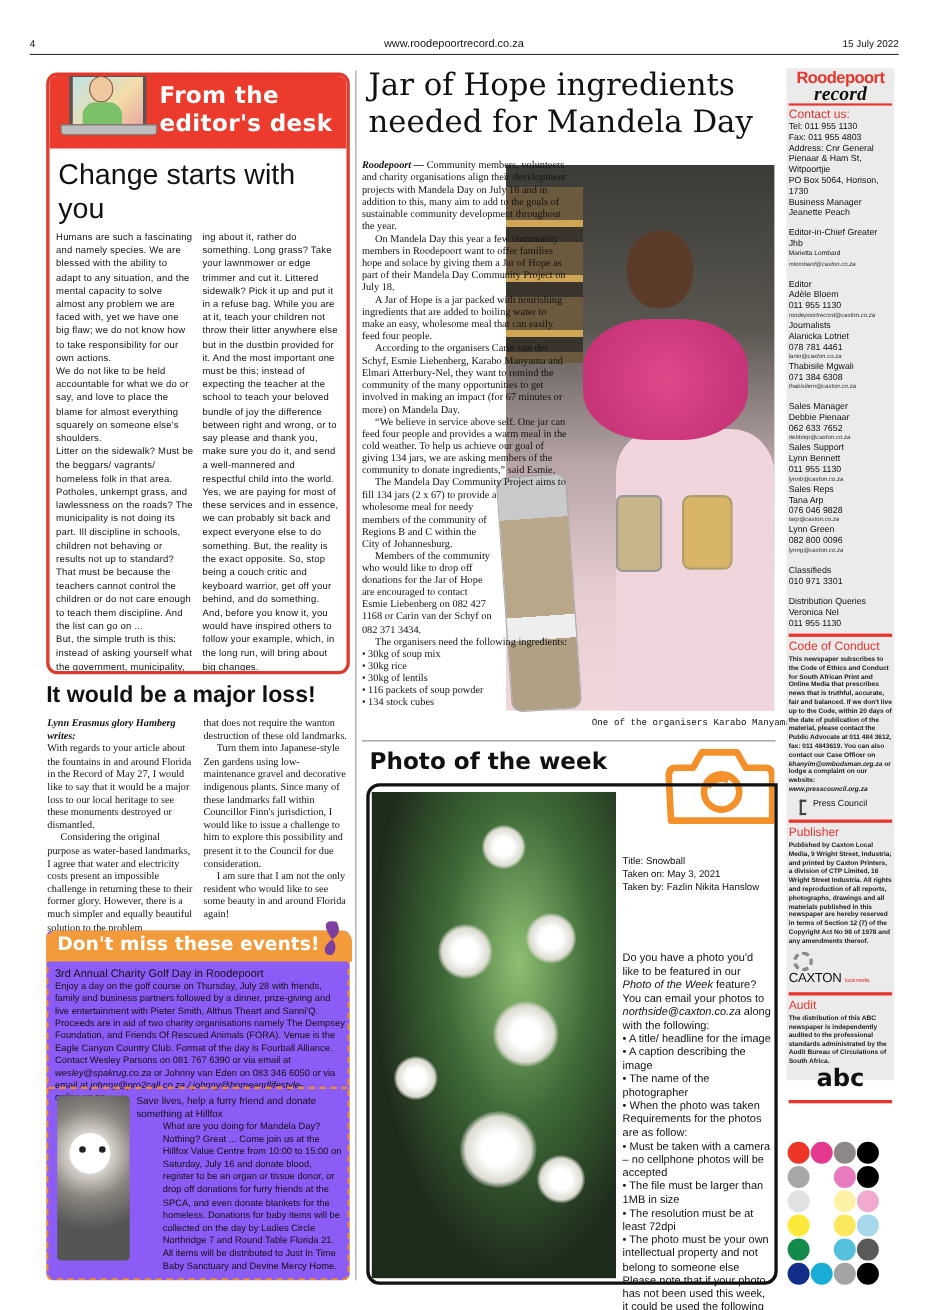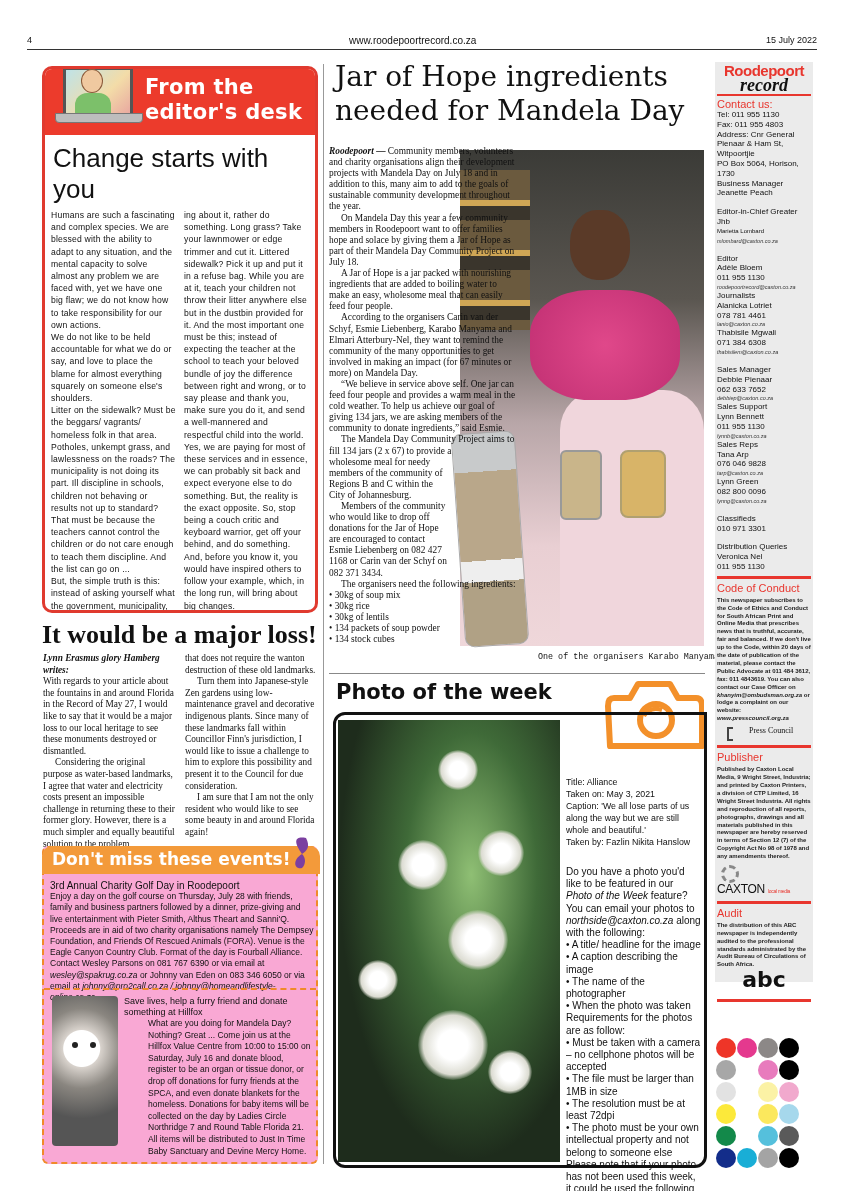--- a/index.html
+++ b/index.html
@@ -20,28 +20,28 @@
   .laptop .face { position: absolute; left: 26px; top: 2px; width: 22px; height: 24px; border-radius: 50%; background: #f0c9a0; border: 1px solid #8a5a3a; }
   .laptop .shirt { position: absolute; left: 20px; top: 26px; width: 36px; height: 20px; background: #7cc06a; border-radius: 12px 12px 0 0; }
   .laptop .base { position: absolute; left: 0; top: 46px; width: 88px; height: 10px; background: #bdbdbd; border: 1px solid #777; border-radius: 0 0 4px 4px; }
   .editor-title { position: absolute; left: 100px; top: 6px; font-family: "DejaVu Sans", sans-serif; font-weight: bold; color: #fff; font-size: 21px; line-height: 25px; letter-spacing: 0.3px; }
   .editor-headline { font-size: 26px; padding: 8px 8px 4px; font-weight: normal; }
   .editor-body { display: flex; gap: 8px; padding: 0 6px; font-size: 8.6px; line-height: 12.2px; letter-spacing: 0.2px; }
   .editor-body .col { width: 129px; }
   .editor-body p { margin: 0; }
 
   
-  .letter-headline { position: absolute; left: 42px; top: 620px; font-size: 26px; width: 280px; font-family: Liberation Serif, serif; }
+  .letter-headline { position: absolute; left: 42px; top: 620px; font-size: 21px; width: 280px; }
   .letter-body { position: absolute; left: 43px; top: 653px; width: 276px; display: flex; gap: 8px; font-family: "Liberation Serif", serif; font-size: 9.3px; line-height: 11.6px; }
   .letter-body .col { width: 134px; }
   .letter-body .ind { text-indent: 12px; }
   .byline { font-style: italic; font-weight: bold; }
 
   
-  .events-box { position: absolute; left: 42px; top: 846px; width: 276px; height: 318px; border: 2px dashed #f08a2a; border-radius: 6px; background: #f9a8d4; }
+  .events-box { position: absolute; left: 42px; top: 846px; width: 276px; height: 318px; border: 2px dashed #f08a2a; border-radius: 6px; background: #8b5cf6; }
   .events-head { position: absolute; left: -2px; top: -2px; width: 278px; height: 28px; background: #f39a3a; border-radius: 10px 10px 0 0; }
   .events-title { position: absolute; left: 10px; top: 3px; font-family: "DejaVu Sans", sans-serif; font-weight: bold; color: #fff; font-size: 17px; }
   .butterfly { position: absolute; right: -2px; top: -12px; width: 30px; height: 36px; }
   .events-body { position: absolute; left: 6px; top: 32px; width: 264px; font-size: 8.5px; line-height: 11.2px; }
   .events-body .ev-title { font-size: 10px; }
   .events-body i { font-style: italic; }
   .events-divider { position: absolute; left: 0; top: 140px; width: 272px; border-top: 2px dashed #f08a2a; }
   .puppy { position: absolute; left: 8px; top: 148px; width: 66px; height: 150px; background: radial-gradient(circle at 45% 35%, #fff 0 18px, #d8d2cc 19px, #8a8680 40px, #555 70px); border-radius: 4px; }
   .puppy .eye { position: absolute; width: 6px; height: 6px; background: #222; border-radius: 50%; }
   .hillfox-title { position: absolute; left: 80px; top: 148px; width: 190px; font-size: 9px; line-height: 11px; }
@@ -81,21 +81,21 @@
   .sidebar { position: absolute; left: 715px; top: 62px; width: 98px; height: 920px; background: #ebebeb; padding: 0 2px; font-size: 8px; line-height: 9.8px; }
   .logo1 { font-family: "Liberation Sans", sans-serif; font-weight: bold; font-size: 15px; color: #e8362e; letter-spacing: -0.5px; line-height: 14px; margin-top: 2px; text-align: center; }
   .logo2 { font-family: "Liberation Serif", serif; font-style: italic; font-weight: bold; font-size: 18px; text-align: center; line-height: 14px; }
   .logo-rule { border-top: 2px solid #e8362e; margin: 2px 0; }
   .sb-head { color: #e8362e; font-size: 11px; line-height: 12px; }
   .sb-small { font-size: 5.5px; font-style: italic; line-height: 8px; color: #333; }
   .sb-gap { height: 9px; }
   .sb-rule { border-top: 3px solid #e8362e; margin: 4px 0 3px; }
   .sb-para { font-size: 6px; line-height: 7.9px; font-weight: bold; color: #222; margin-top: 3px; }
   .sb-para i { font-style: italic; font-weight: bold; }
-  .press-council { margin: 4px 0 0 10px; font-family: Liberation Serif, serif; font-size: 8px; line-height: 8px; display: flex; gap: 16px; }
+  .press-council { margin: 4px 0 0 10px; font-family: Liberation Sans, sans-serif; font-size: 8px; line-height: 8px; display: flex; gap: 6px; }
   .press-council .pc-mark { width: 6px; height: 14px; border: 2px solid #444; border-right: none; }
   .caxton { font-size: 12px; margin-top: 2px; letter-spacing: -0.3px; }
   .caxton small { font-size: 5px; color: #e8362e; }
   .caxton-mark { width: 18px; height: 18px; border: 3px dashed #888; border-radius: 50%; margin: 4px 0 0 4px; }
   .abc { font-family: "DejaVu Sans", sans-serif; font-weight: bold; font-size: 22px; text-align: center; line-height: 22px; }
 
   .swatches { position: absolute; left: 716px; top: 1038px; width: 86px; display: grid; grid-template-columns: repeat(4, 20px); gap: 0px 0px; row-gap: 0px; column-gap: 1px; }
   .sw { width: 20px; height: 20px; border-radius: 50%; margin-bottom: 0px; }
 </style>
 </head>
@@ -117,21 +117,21 @@
         <div class="base"></div>
     </div>
     <div class="editor-title">
       <div>From the</div>
       <div>editor's desk</div>
     </div>
   </div>
   <h2 class="editor-headline">Change starts with you</h2>
   <div class="editor-body">
     <div class="col">
-      <p>Humans are such a fascinating and complex species. We are blessed with the ability to adapt to any situation, and the mental capacity to solve almost any problem we are faced with, yet we have one big flaw; we do not know how to take responsibility for our own actions.</p>
+      <p>Humans are such a fascinating and namely species. We are blessed with the ability to adapt to any situation, and the mental capacity to solve almost any problem we are faced with, yet we have one big flaw; we do not know how to take responsibility for our own actions.</p>
         <p>We do not like to be held accountable for what we do or say, and love to place the blame for almost everything squarely on someone else's shoulders.</p>
         <p>Litter on the sidewalk? Must be the beggars/ vagrants/ homeless folk in that area. Potholes, unkempt grass, and lawlessness on the roads? The municipality is not doing its part. Ill discipline in schools, children not behaving or results not up to standard? That must be because the teachers cannot control the children or do not care enough to teach them discipline. And the list can go on ...</p>
         <p>But, the simple truth is this: instead of asking yourself what the government, municipality, teachers, principal or your neighbours are going to do about the issue, you should rather ask, 'What am I going to do?'</p>
     </div>
     <div class="col">
       <p>ing about it, rather do something. Long grass? Take your lawnmower or edge trimmer and cut it. Littered sidewalk? Pick it up and put it in a refuse bag. While you are at it, teach your children not throw their litter anywhere else but in the dustbin provided for it. And the most important one must be this; instead of expecting the teacher at the school to teach your beloved bundle of joy the difference between right and wrong, or to say please and thank you, make sure you do it, and send a well-mannered and respectful child into the world.</p>
         <p>Yes, we are paying for most of these services and in essence, we can probably sit back and expect everyone else to do something. But, the reality is the exact opposite. So, stop being a couch critic and keyboard warrior, get off your behind, and do something.</p>
         <p>And, before you know it, you would have inspired others to follow your example, which, in the long run, will bring about big changes.</p>
         <p>I will leave you with this question: Will you be doing something to make a difference, or will you just be complaining about it?</p>
     </div>
@@ -197,21 +197,21 @@
   <p class="ind">The Mandela Day Community Project aims to fill 134 jars (2 x 67) to provide a</p>
   <div class="narrow">
     <p>wholesome meal for needy members of the community of Regions B and C within the City of Johannesburg.</p>
     <p class="ind">Members of the community who would like to drop off donations for the Jar of Hope are encouraged to contact Esmie Liebenberg on 082 427 1168 or Carin van der Schyf on 082 371 3434.</p>
   </div>
   <p class="ind">The organisers need the following ingredients:</p>
   <ul>
     <li>30kg of soup mix</li>
     <li>30kg rice</li>
     <li>30kg of lentils</li>
-    <li>134 packets of soup powder</li>
+    <li>116 packets of soup powder</li>
     <li>134 stock cubes</li>
   </ul>
 </div>
 <div class="photo-caption">One of the organisers Karabo Manyama.</div>
 
 <div class="hrule-mid"></div>
 <div class="potw-title">Photo of the week</div>
 <svg class="camera" viewBox="0 0 104 76">
   <path d="M14 22 L30 22 L38 8 L70 8 L78 22 L96 22 Q102 22 102 30 L102 70 L10 70 L8 30 Q8 22 14 22 Z" fill="none" stroke="#f3902a" stroke-width="6" stroke-linejoin="round"></path>
   <circle cx="56" cy="44" r="16" fill="none" stroke="#f3902a" stroke-width="6"></circle>
@@ -221,23 +221,22 @@
 <div class="potw-photo">
   <div class="dandelion" style="left:100px;top:30px;width:40px;height:40px"></div>
   <div class="dandelion" style="left:60px;top:120px;width:50px;height:50px"></div>
   <div class="dandelion" style="left:140px;top:110px;width:46px;height:46px"></div>
   <div class="dandelion" style="left:110px;top:190px;width:60px;height:60px"></div>
   <div class="dandelion" style="left:20px;top:240px;width:40px;height:40px"></div>
   <div class="dandelion" style="left:80px;top:290px;width:70px;height:70px"></div>
   <div class="dandelion" style="left:150px;top:330px;width:44px;height:44px"></div>
 </div>
 <div class="potw-info">
-  <div>Title: Alliance</div>
+  <div>Title: Snowball</div>
   <div>Taken on: May 3, 2021</div>
-  <div>Caption: 'We all lose parts of us along the way but we are still whole and beautiful.'</div>
   <div>Taken by: Fazlin Nikita Hanslow</div>
 </div>
 <div class="potw-cta">
   <p><span>Do you have a photo you'd like to be featured in our </span><i>Photo of the Week</i><span> feature? You can email your photos to </span><i>northside@caxton.co.za</i><span> along with the following:</span></p>
   <div>• A title/ headline for the image</div>
   <div>• A caption describing the image</div>
   <div>• The name of the photographer</div>
   <div>• When the photo was taken</div>
   <div>Requirements for the photos are as follow:</div>
   <div>• Must be taken with a camera – no cellphone photos will be accepted</div>

